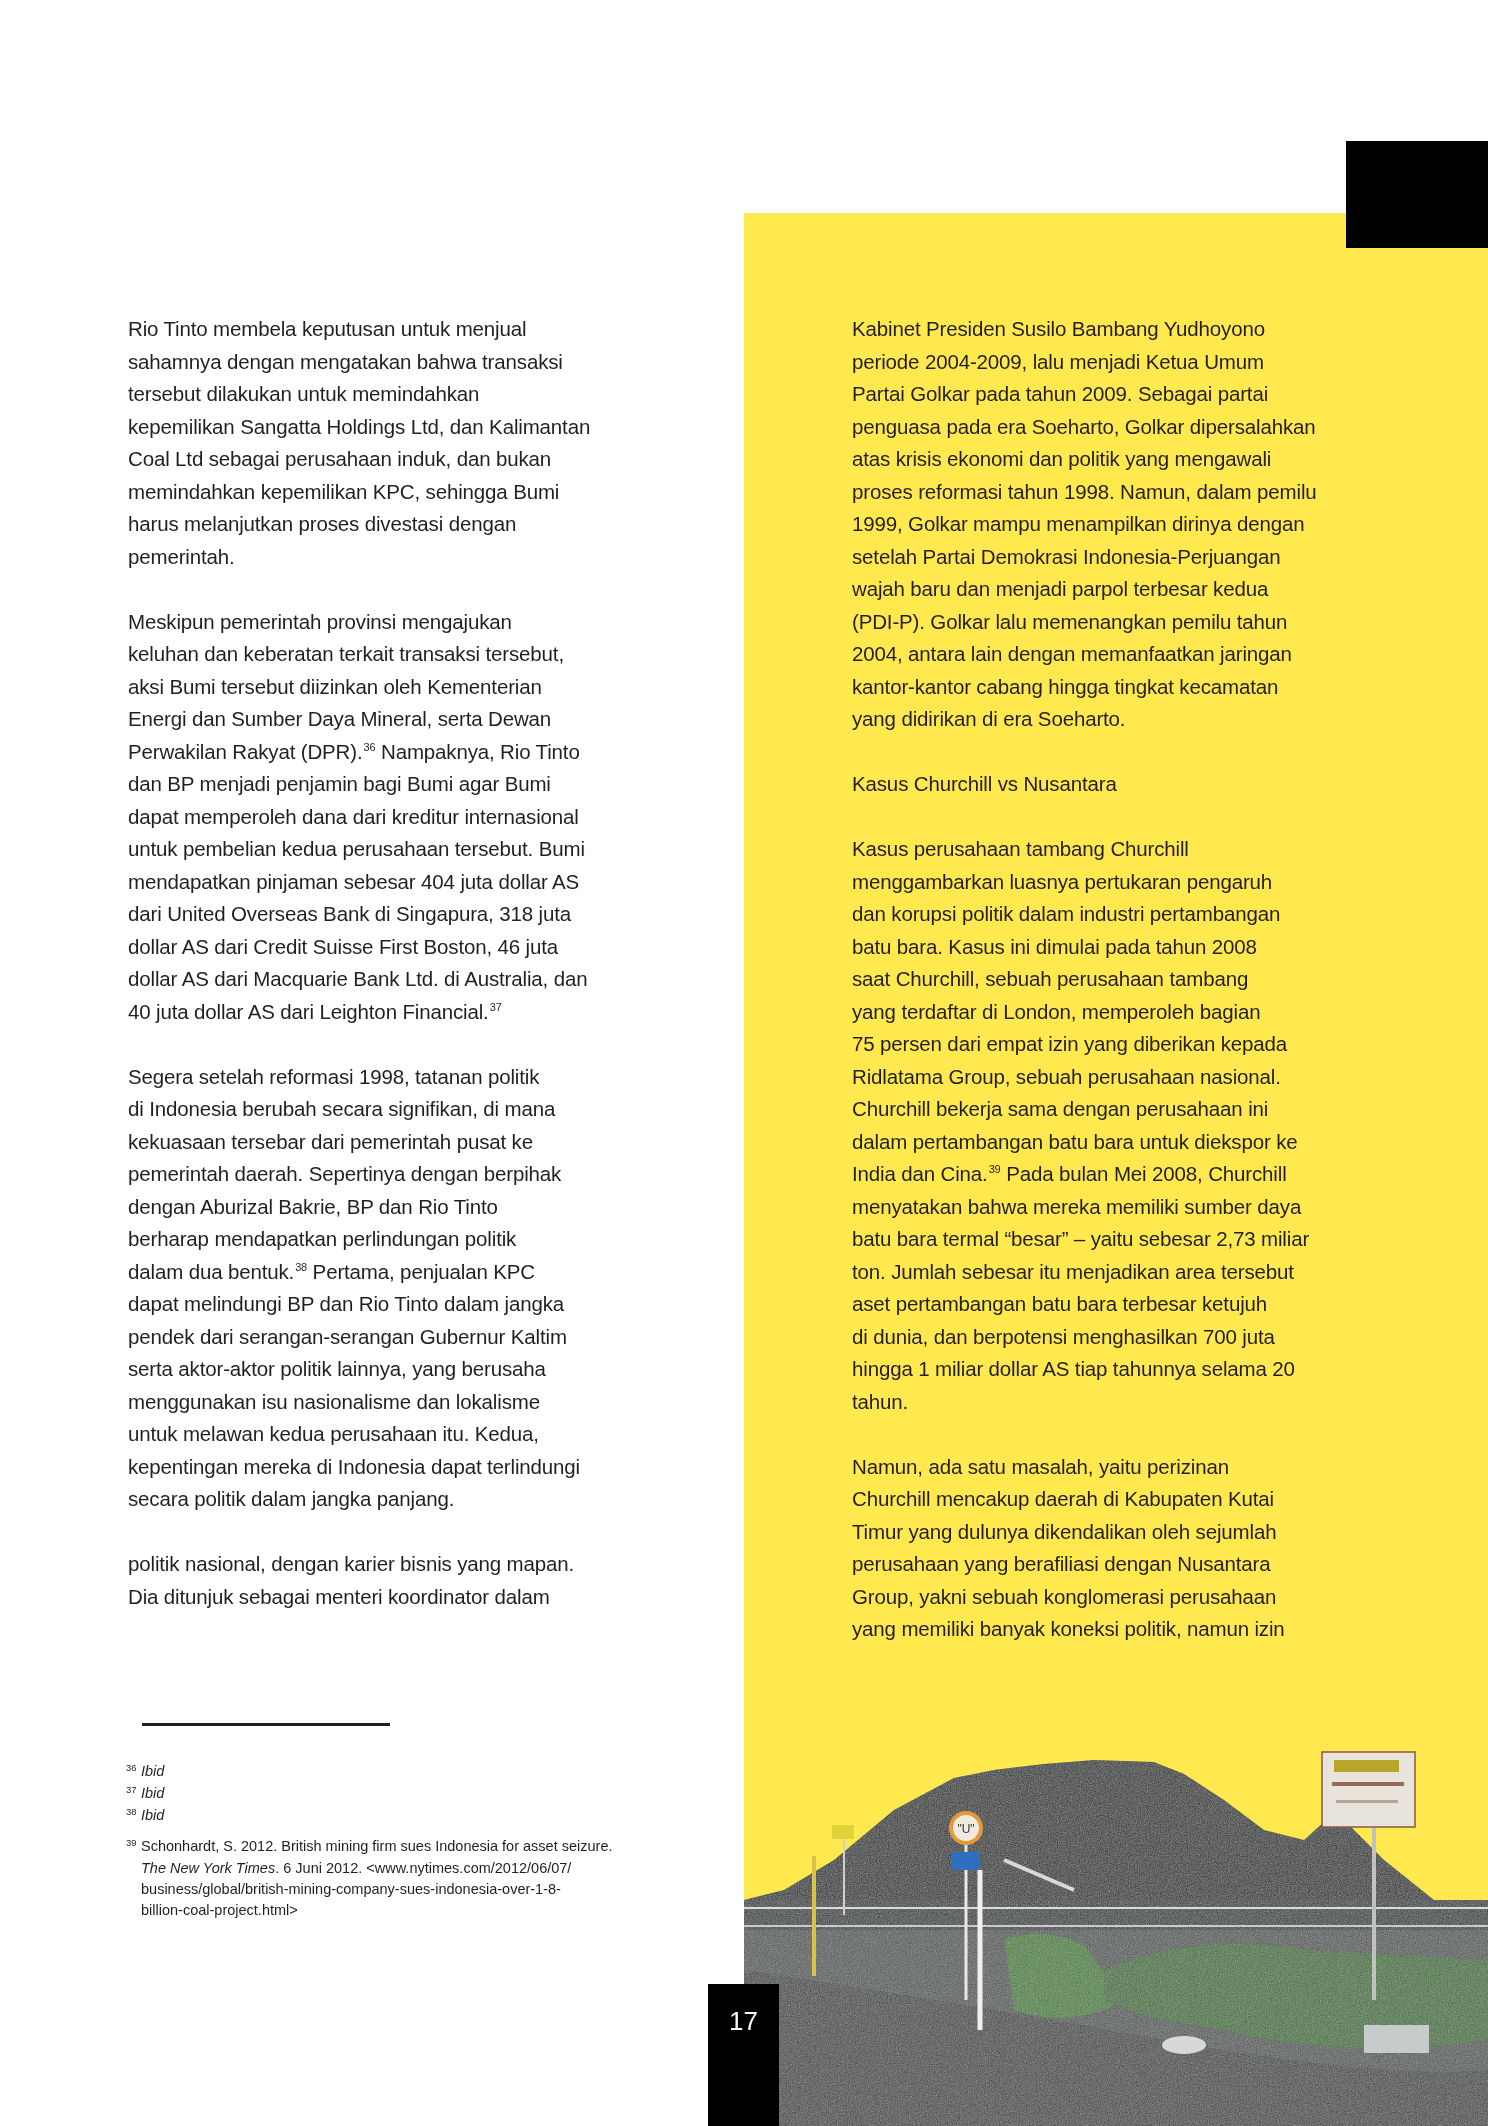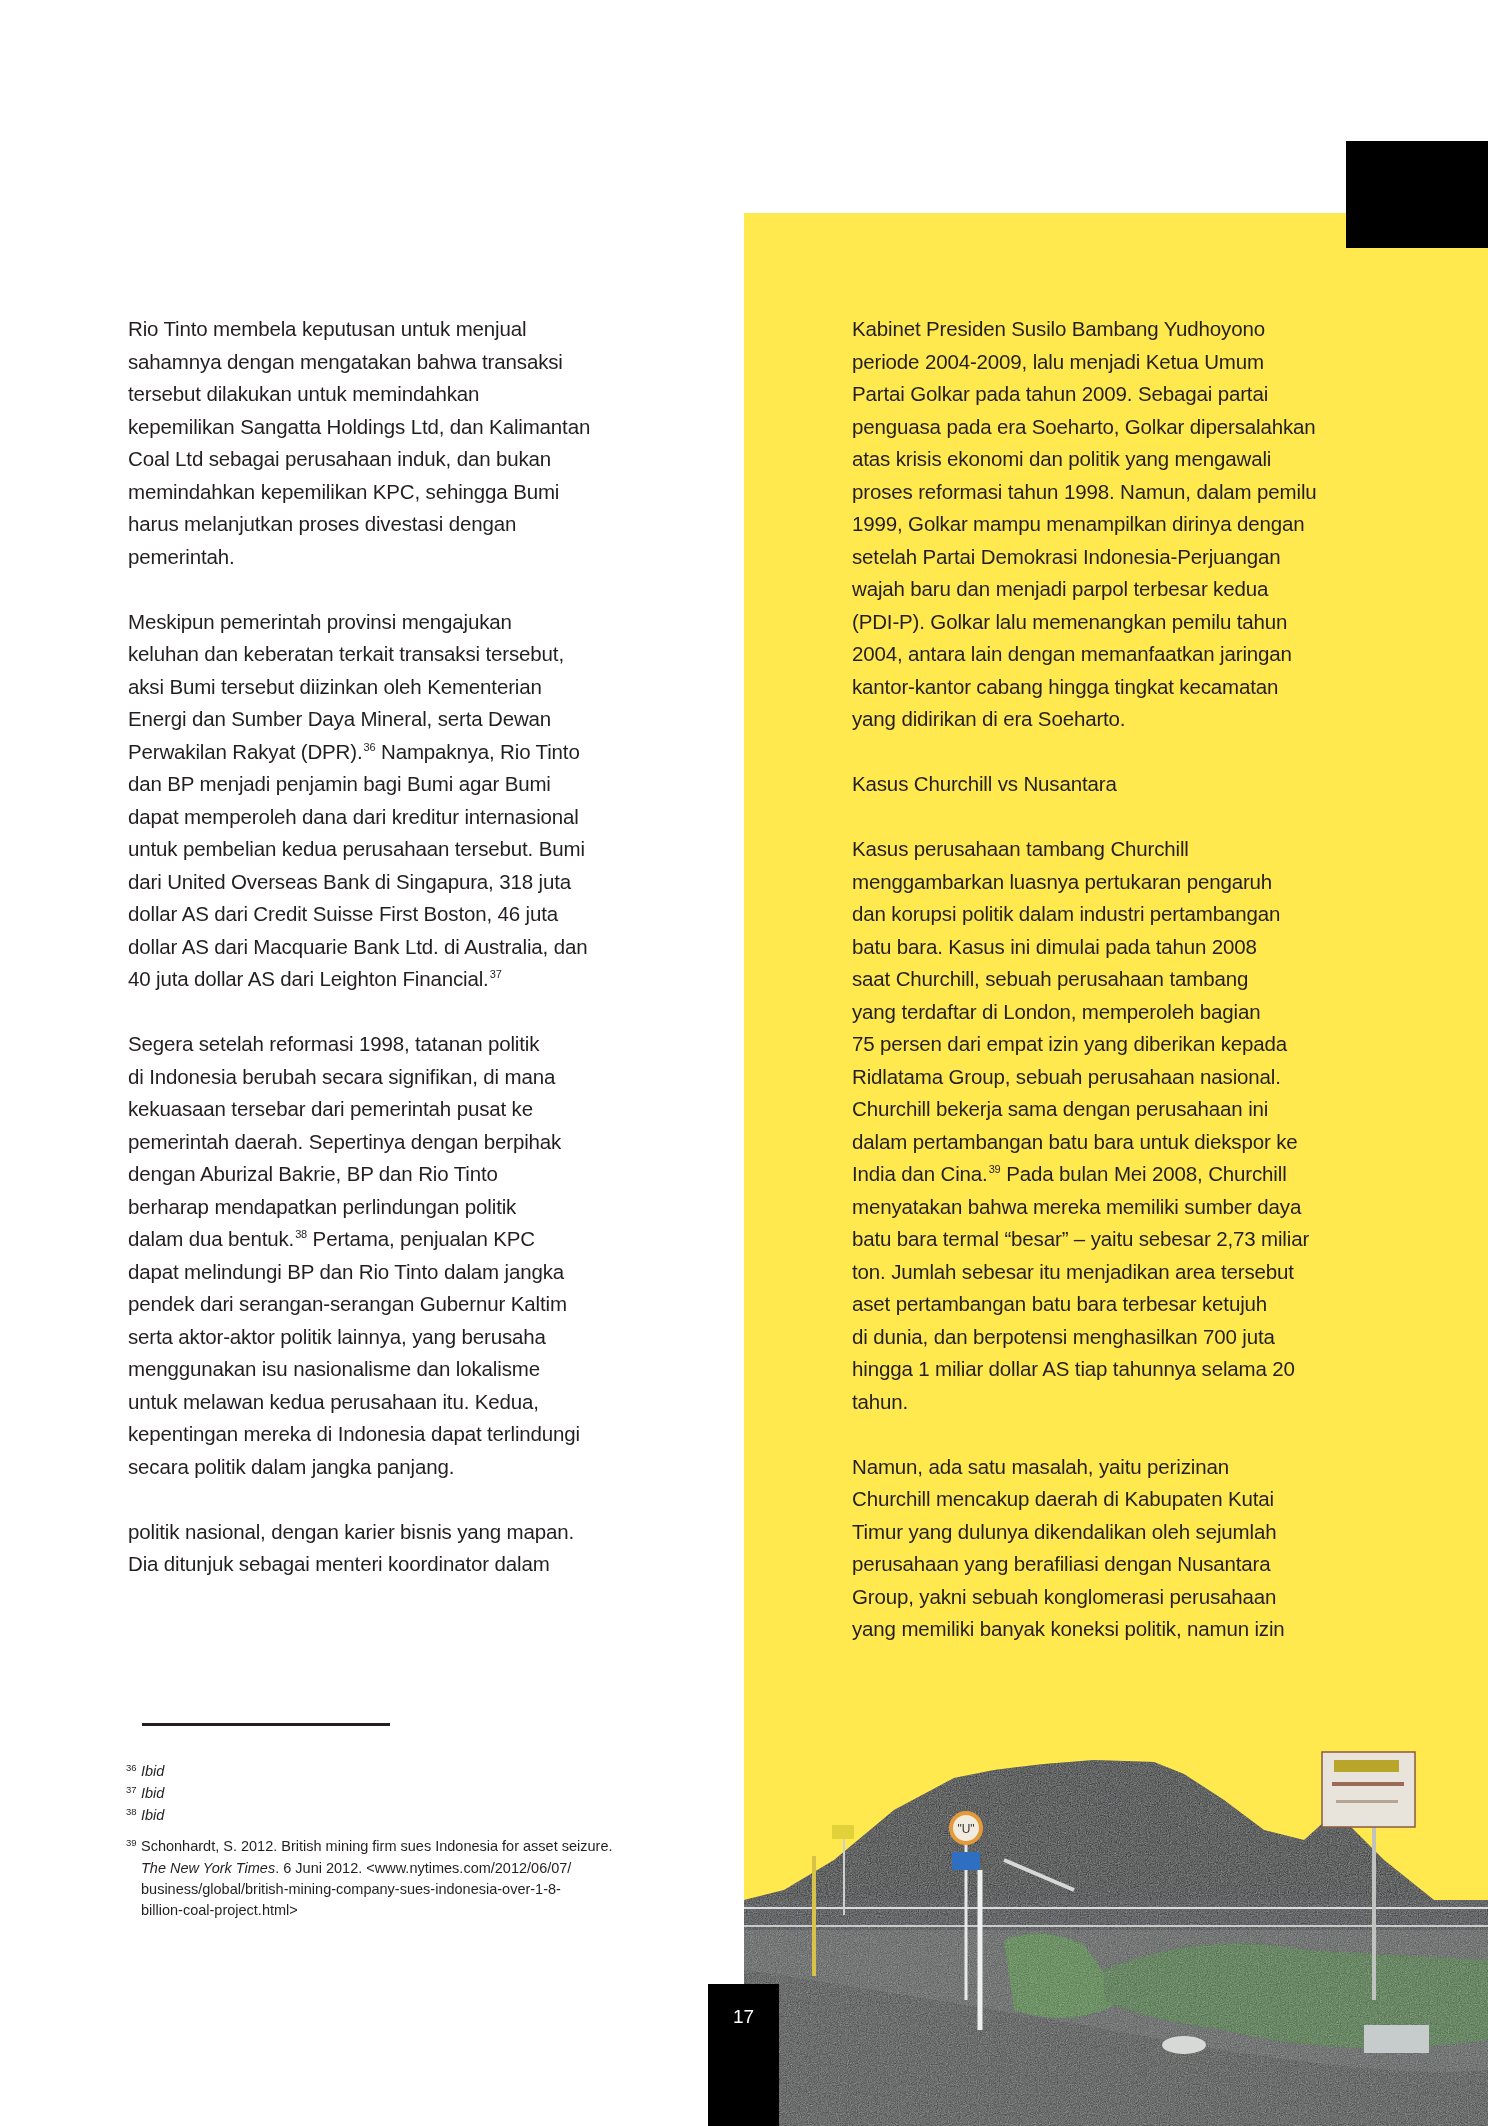--- a/index.html
+++ b/index.html
@@ -16,21 +16,21 @@
   sup.fn { font-size: 11px; vertical-align: 0; position: relative; top: -8px; margin-left: 1px; }
   .rule { position: absolute; left: 142px; top: 1723px; width: 248px; height: 3px; background: #231f20; }
   .footnotes { position: absolute; left: 126px; top: 1761px; width: 600px; font-size: 14.5px; line-height: 21px; }
   .fn-row { display: block; white-space: nowrap; }
   .fn-num { font-size: 9.5px; position: relative; top: -5px; margin-right: 3px; display: inline-block; width: 12px; }
   .fn-indent { padding-left: 15px; }
   .fn-39 { margin-top: 9px; }
   .ital { font-style: italic; }
   .photo { position: absolute; left: 744px; top: 1740px; width: 744px; height: 386px; }
   .page-number-box { position: absolute; left: 708px; top: 1984px; width: 71px; height: 142px; background: #000000; }
-  .page-number { position: absolute; left: 0; top: 22px; width: 71px; text-align: center; color: #ffffff; font-size: 19px; }
+  .page-number { position: absolute; left: 0; top: 22px; width: 71px; text-align: center; color: #ffffff; font-size: 26px; }
 </style>
 </head>
 <body>
 
 <div class="yellow-panel"></div>
 <div class="corner-block"></div>
 
 <div class="col col-left">
   <div>
     <span class="line">Rio Tinto membela keputusan untuk menjual</span>
@@ -45,20 +45,21 @@
   <span class="gap"></span>
   <div>
     <span class="line">Meskipun pemerintah provinsi mengajukan</span>
     <span class="line">keluhan dan keberatan terkait transaksi tersebut,</span>
     <span class="line">aksi Bumi tersebut diizinkan oleh Kementerian</span>
     <span class="line">Energi dan Sumber Daya Mineral, serta Dewan</span>
     <span class="line"><span>Perwakilan Rakyat (DPR).</span><sup class="fn">36</sup><span> Nampaknya, Rio Tinto</span></span>
     <span class="line">dan BP menjadi penjamin bagi Bumi agar Bumi</span>
     <span class="line">dapat memperoleh dana dari kreditur internasional</span>
     <span class="line">untuk pembelian kedua perusahaan tersebut. Bumi</span>
+    <span class="line">mendapatkan pinjaman sebesar 404 juta dollar AS</span>
     <span class="line">dari United Overseas Bank di Singapura, 318 juta</span>
     <span class="line">dollar AS dari Credit Suisse First Boston, 46 juta</span>
     <span class="line">dollar AS dari Macquarie Bank Ltd. di Australia, dan</span>
     <span class="line"><span>40 juta dollar AS dari Leighton Financial.</span><sup class="fn">37</sup></span>
   </div>
   <span class="gap"></span>
   <div>
     <span class="line">Segera setelah reformasi 1998, tatanan politik</span>
     <span class="line">di Indonesia berubah secara signifikan, di mana</span>
     <span class="line">kekuasaan tersebar dari pemerintah pusat ke</span>

